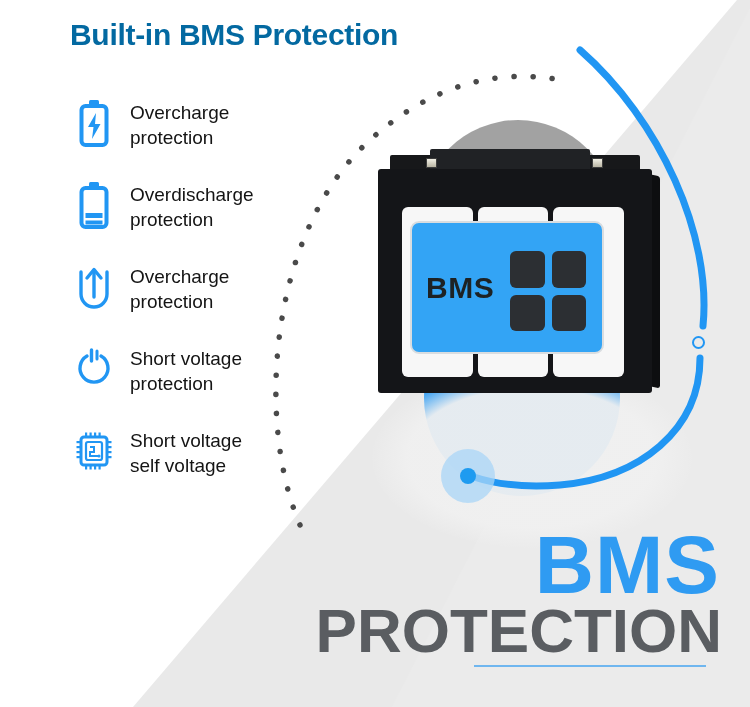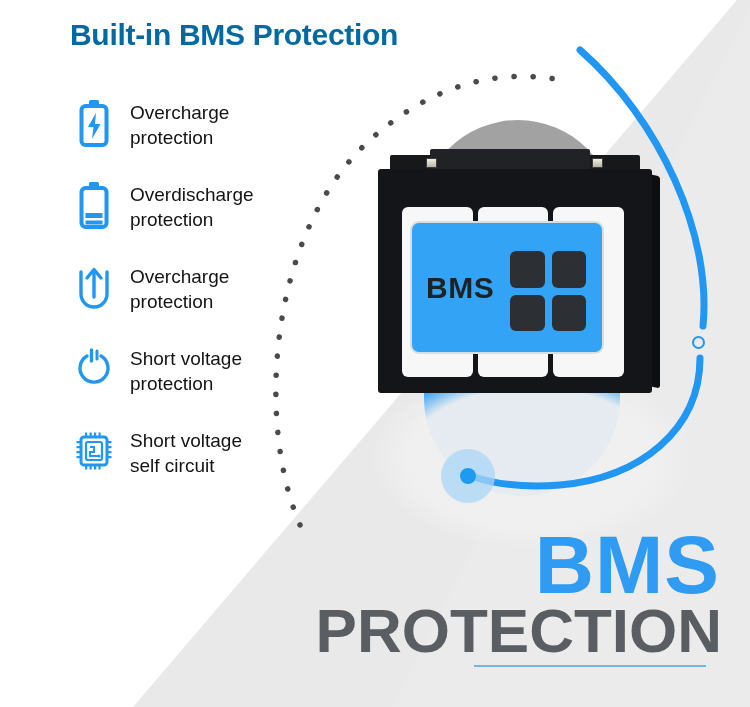--- a/index.html
+++ b/index.html
@@ -248,21 +248,21 @@
               <rect x="2.5" y="27" width="5" height="2.2"></rect>
             <rect x="32.5" y="12" width="5" height="2.2"></rect>
               <rect x="32.5" y="17" width="5" height="2.2"></rect>
             <rect x="32.5" y="22" width="5" height="2.2"></rect>
               <rect x="32.5" y="27" width="5" height="2.2"></rect>
           </g>
         </svg>
       </div>
       <div class="feat-text">
         <span>Short voltage</span><br>
-        <span>self circuit</span>
+        <span>self voltage</span>
       </div>
     </div>
 
   </div>
 
   <div class="battery">
     <div class="bat-toplid"></div>
     <div class="bat-toplid2"></div>
     <div class="term l"></div>
     <div class="term r"></div>

